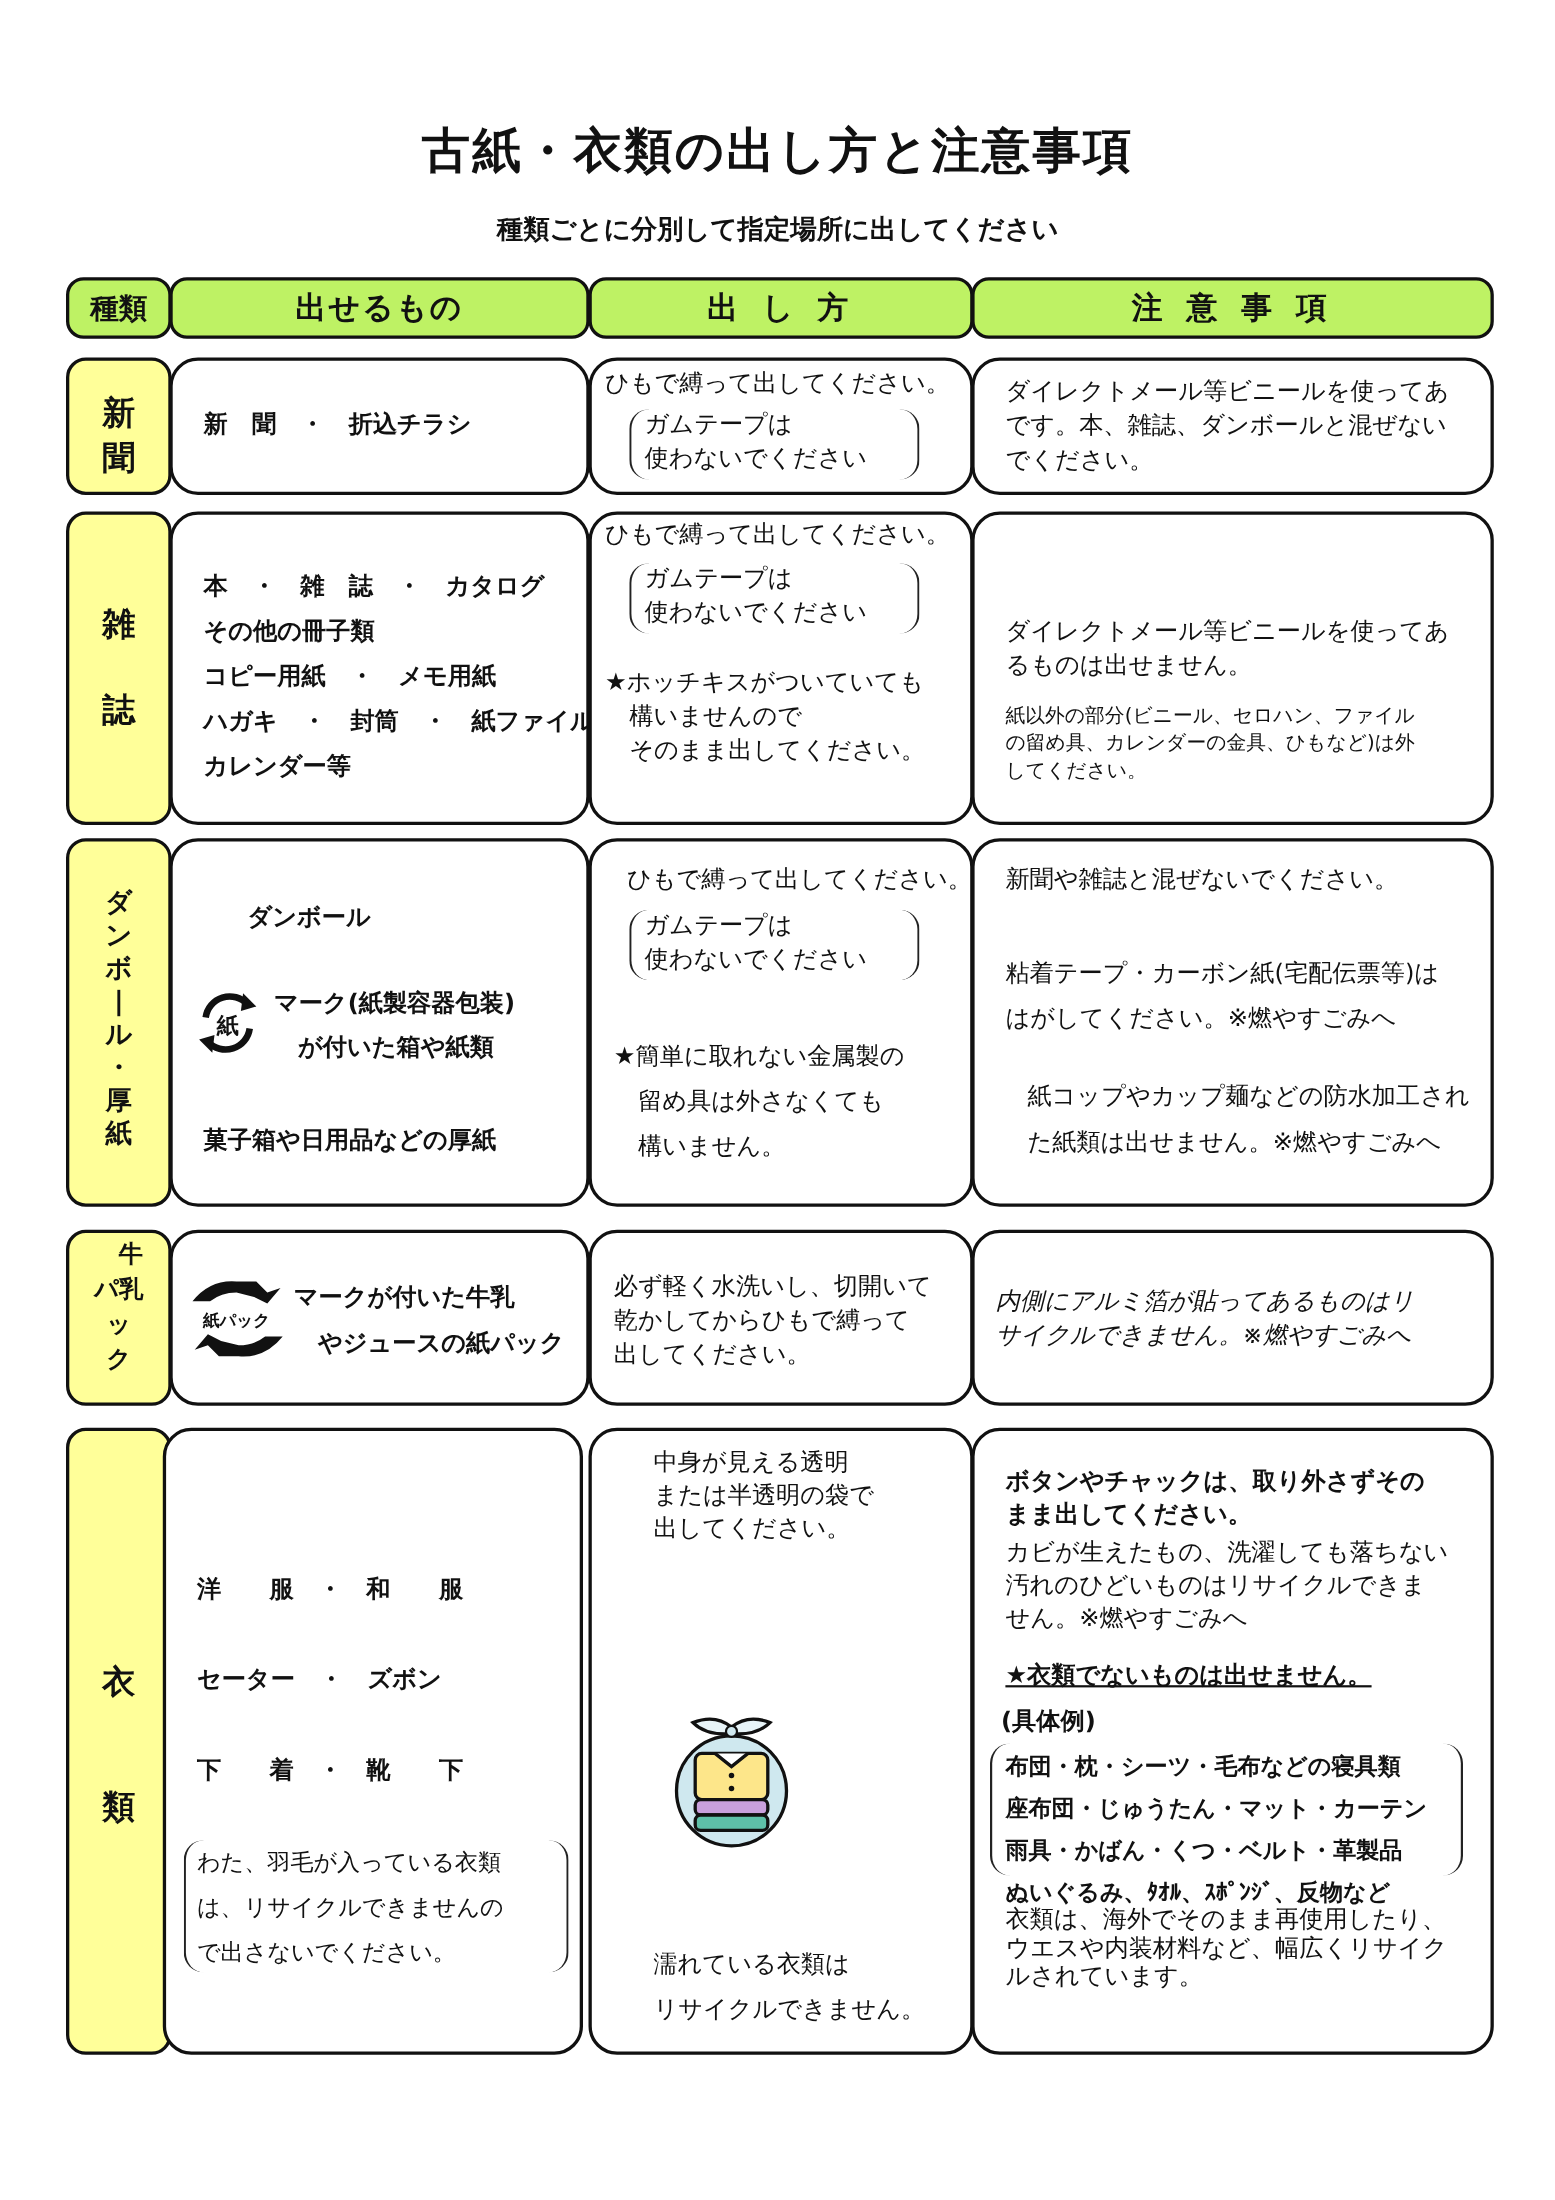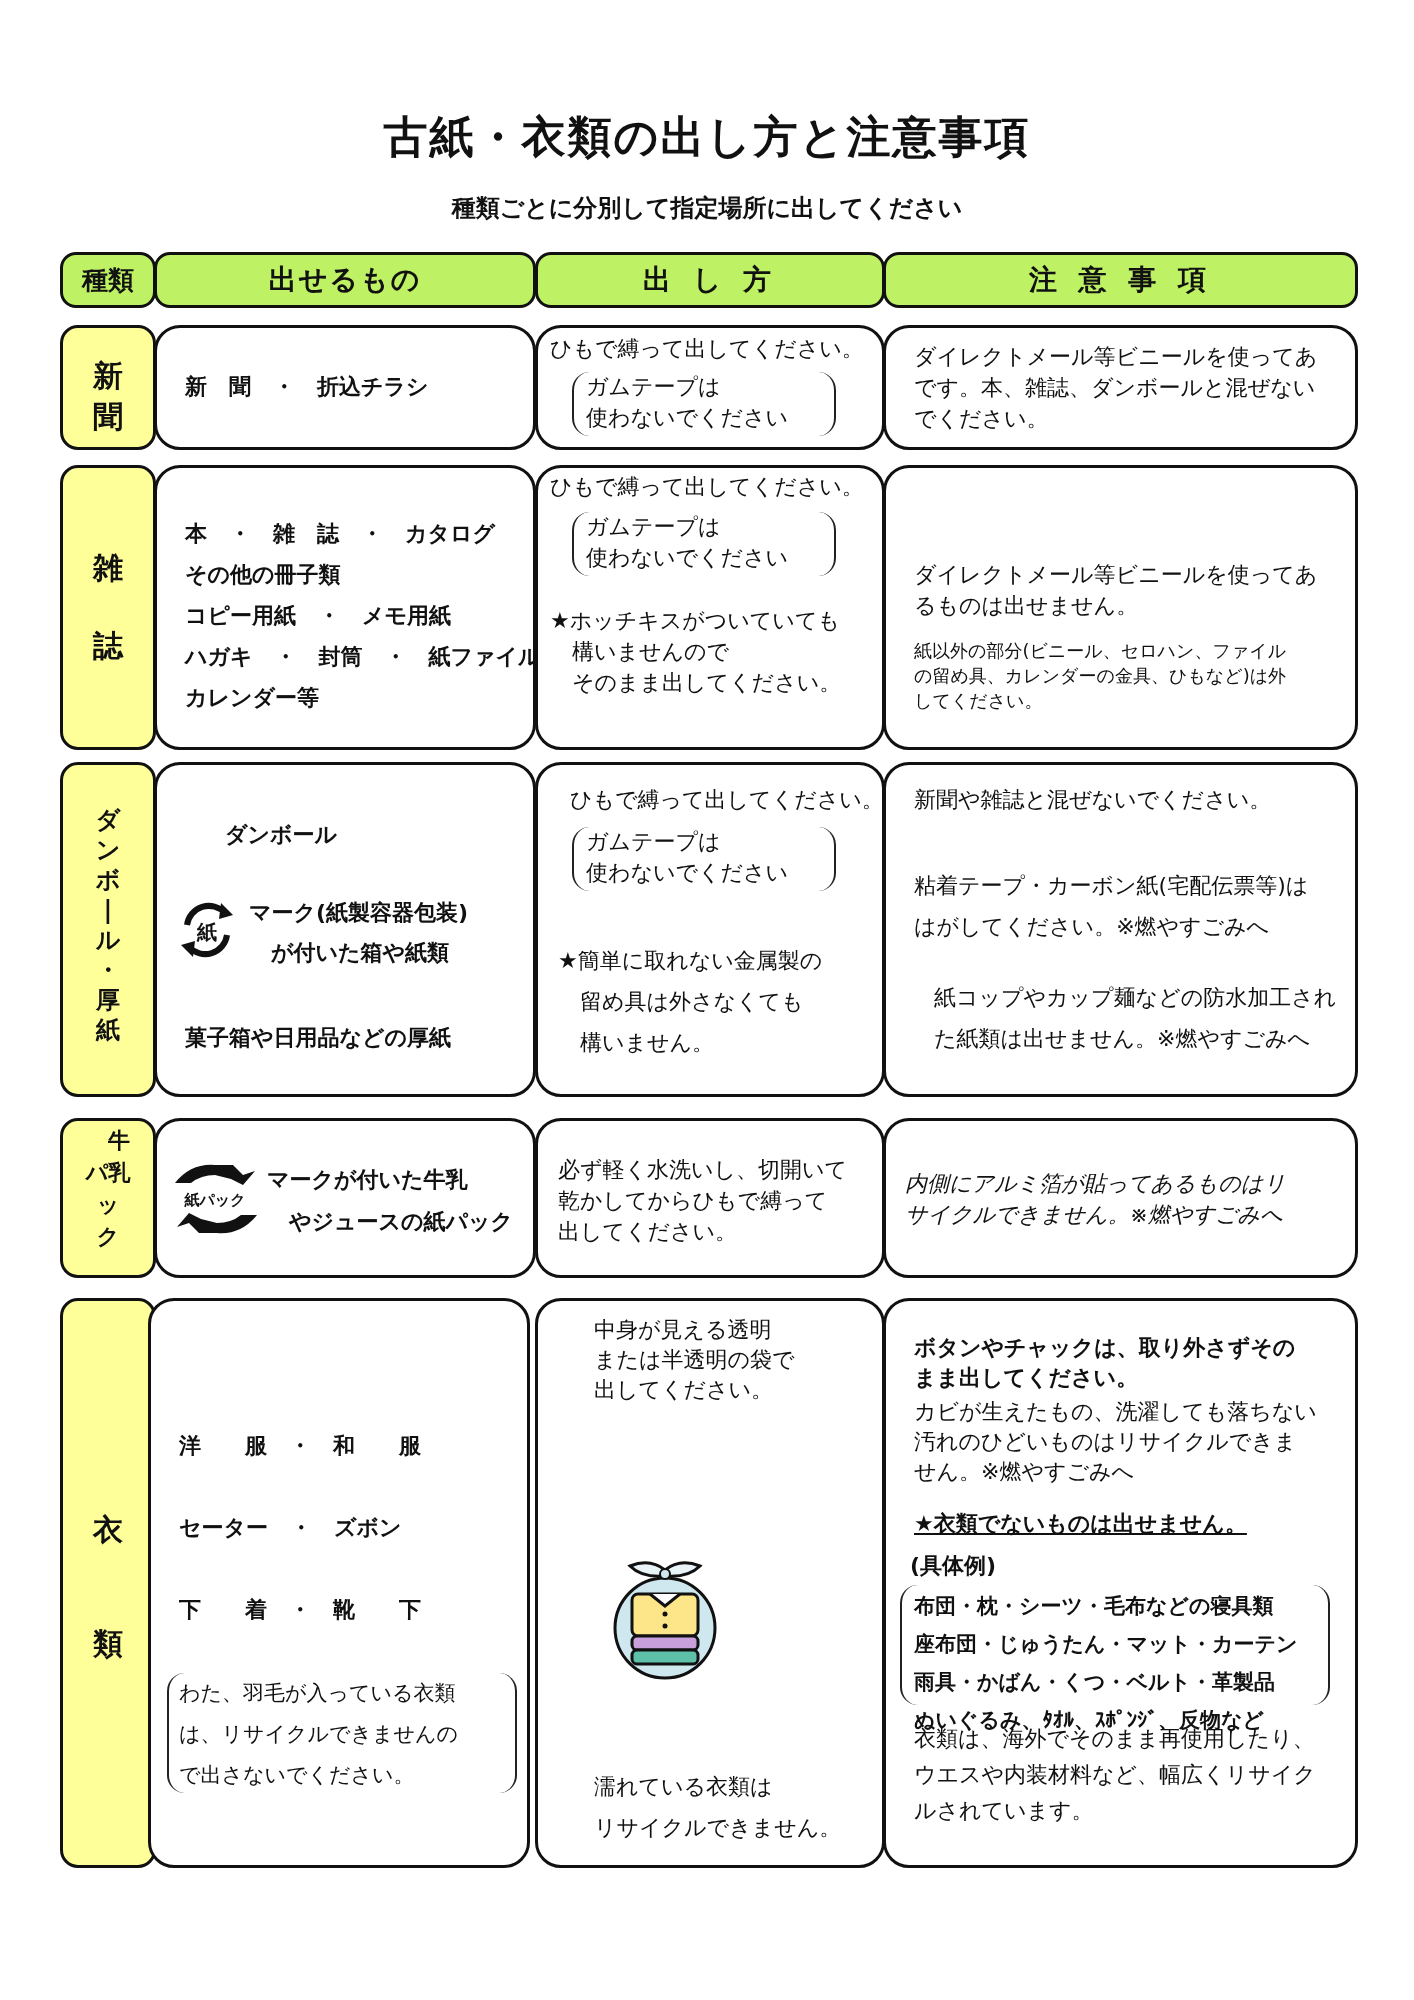--- a/index.html
+++ b/index.html
@@ -186,16 +186,16 @@
   <div class="t" style="left:28px;top:96px;line-height:30px;">カビが生えたもの、洗濯しても落ちない
 汚れのひどいものはリサイクルできま
 せん。※燃やすごみへ</div>
   <div class="t tb u" style="left:28px;top:208px;">★衣類でないものは出せません。</div>
   <div class="t tb" style="left:24px;top:250px;">(具体例)</div>
   <div class="brk" style="left:14px;top:284px;width:430px;height:120px;"></div>
   <div class="t tb" style="left:28px;top:286px;line-height:38px;font-size:21px;">布団・枕・シーツ・毛布などの寝具類
 座布団・じゅうたん・マット・カーテン
 雨具・かばん・くつ・ベルト・革製品
 ぬいぐるみ、ﾀｵﾙ、ｽﾎﾟﾝｼﾞ、反物など</div>
-  <div class="t" style="left:28px;top:420px;line-height:36px;">衣類は、海外でそのまま再使用したり、
+  <div class="t" style="left:28px;top:432px;line-height:26px;">衣類は、海外でそのまま再使用したり、
 ウエスや内装材料など、幅広くリサイク
 ルされています。</div>
 </div>
 
 </body></html>

